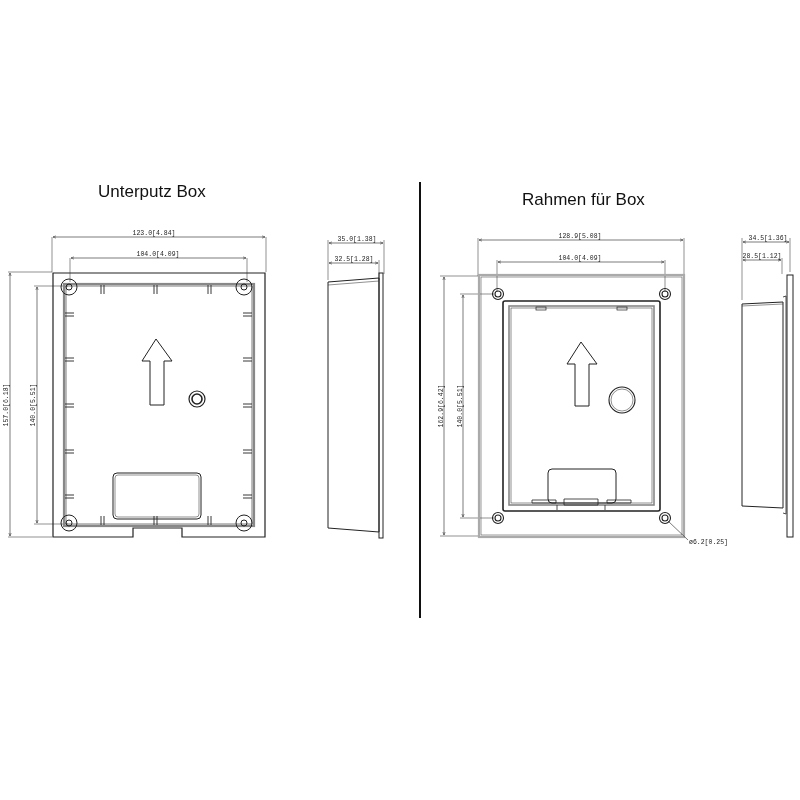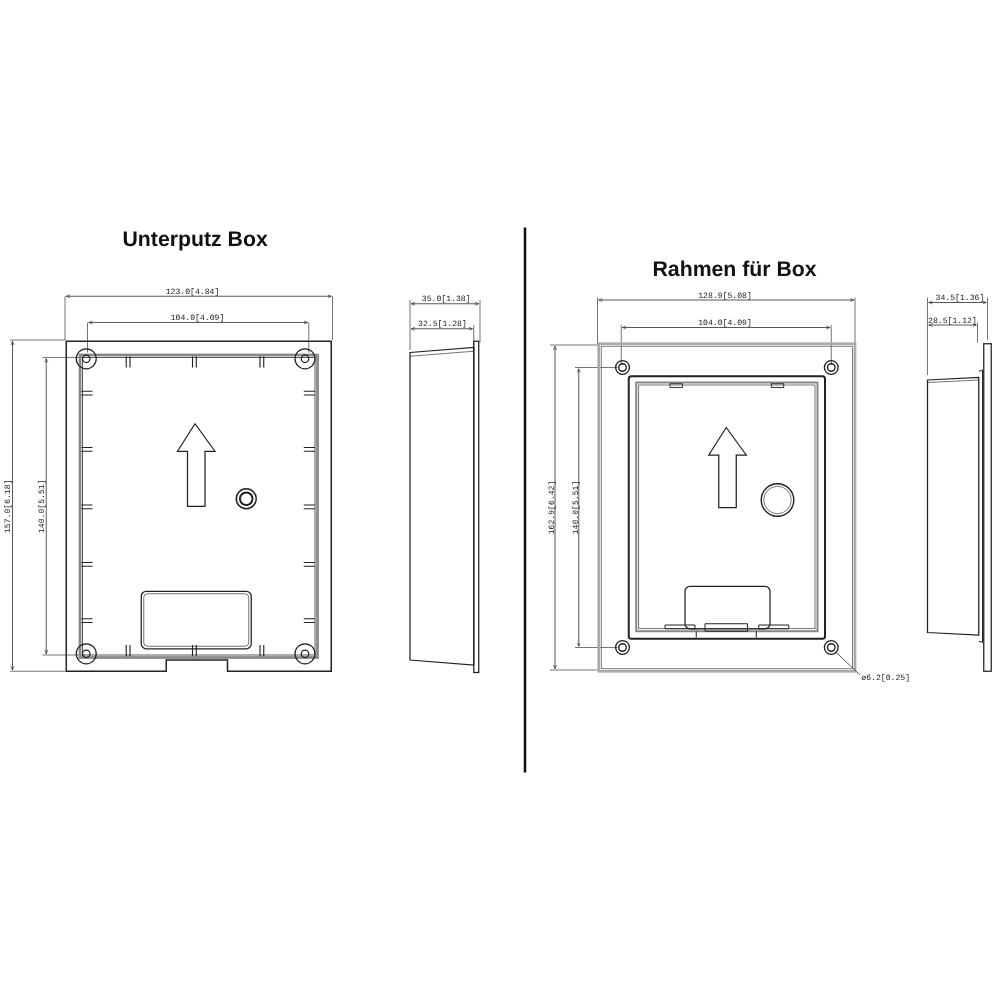--- a/index.html
+++ b/index.html
@@ -1,19 +1,19 @@
 <!DOCTYPE html>
 <html><head>
 <meta charset="utf-8">
 <style>
   html, body { margin:0; padding:0; background:#ffffff; }
   body { width:800px; height:800px; position:relative; overflow:hidden; font-family:"Liberation Sans", sans-serif; }
-  .title { position:absolute; font-weight:bold; font-size:17px; color:#111; white-space:nowrap; }
+  .title { position:absolute; font-weight:normal; font-size:17px; color:#111; white-space:nowrap; }
   #t-left { left:98px; top:182px; }
-  #t-right { left:522px; top:190px;margin-top:16px; }
+  #t-right { left:522px; top:190px; }
   svg { position:absolute; left:0; top:0; }
   .dim { font-family:"Liberation Mono", monospace; font-size:6.5px; fill:#222; }
 </style>
 </head>
 <body>
 
 <div class="title" id="t-left">Unterputz Box</div>
 <div class="title" id="t-right">Rahmen für Box</div>
 
 <svg width="800" height="800" viewBox="0 0 800 800">

